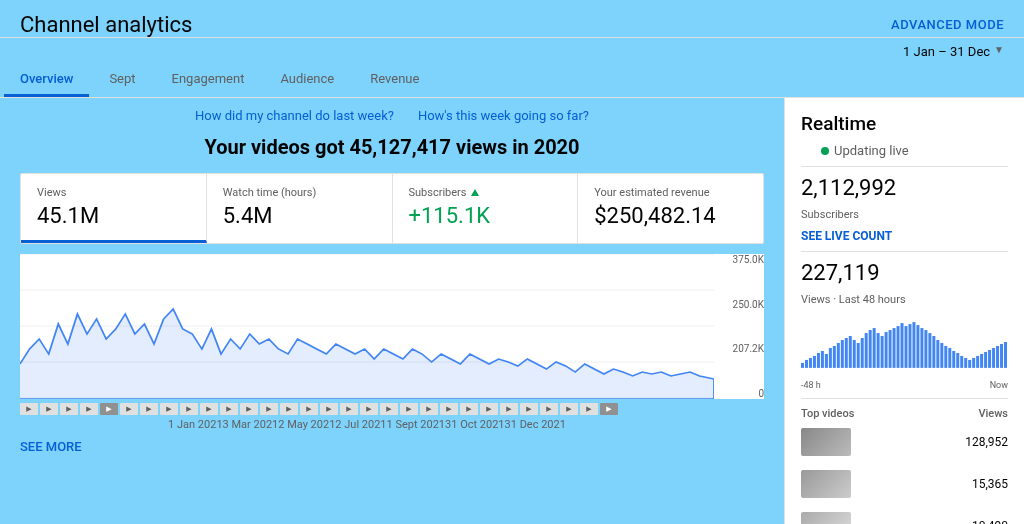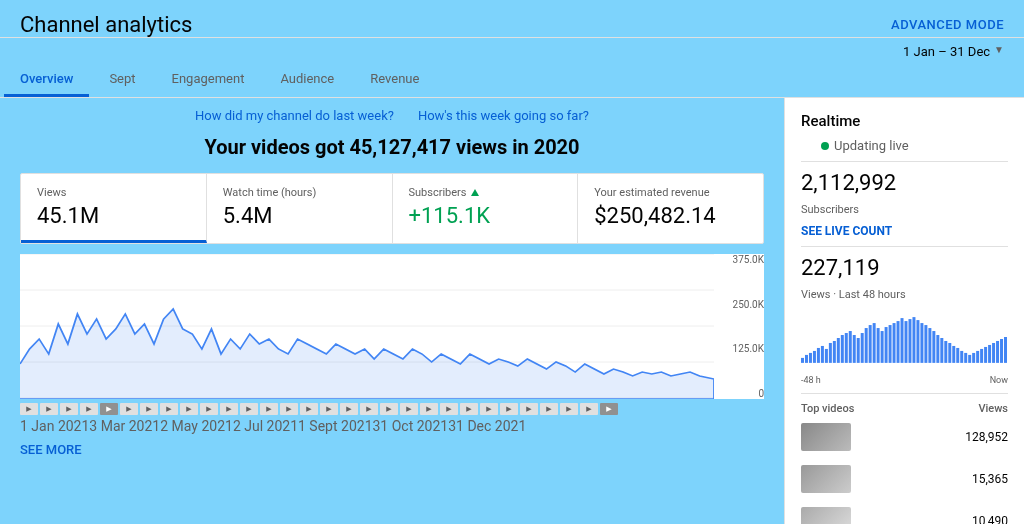--- a/index.html
+++ b/index.html
@@ -182,22 +182,22 @@
       font-size: 7px;
       color: #606060;
     }
     .thumb-item.play-btn {
       background: #909090;
       color: #fff;
     }
     
     .x-axis-labels {
       display: flex;
-      justify-content: flex-start;
-      font-size: 14px;
+      justify-content: center;
+      font-size: 11px;
       color: #606060;
       padding-right: 50px;
       margin-bottom: 8px;
     }
     .see-more {
       color: #065fd4;
       font-size: 13px;
       font-weight: 500;
       cursor: pointer;
       text-transform: uppercase;
@@ -206,21 +206,21 @@
     .right-panel {
       width: 240px;
       background: #fff;
       border-left: 1px solid #e0e0e0;
       padding: 14px 16px;
       display: flex;
       flex-direction: column;
       gap: 8px;
     }
     .realtime-title {
-      font-size: 15px;
+      font-size: 19px;
       font-weight: 500;
       color: #030303;
     }
     .updating-live {
       display: flex;
       align-items: center;
       gap: 5px;
       font-size: 13px;
       color: #606060;
       margin-left: 20px;
@@ -376,21 +376,21 @@
 
             <polyline fill="rgba(66,133,244,0.15)" stroke="#4285f4" stroke-width="1.5" points="
                 0,110 8,95 16,85 24,100 32,70 40,90 48,60 56,80 64,65 72,85 80,75 88,60 96,80 104,70 112,90 120,65 128,55 136,75 144,80 152,95 160,75 168,100 176,85 184,95 192,80 200,90 208,85 216,95 224,100 232,85 240,90 248,95 256,100 264,90 272,95 280,100 288,95 296,105 304,95 312,100 320,105 328,95 336,100 344,108 352,100 360,105 368,110 376,100 384,105 392,110 400,105 408,108 416,112 424,105 432,110 440,115 448,108 456,112 464,118 472,110 480,115 488,120 496,115 504,118 512,122 520,118 528,120 536,118 544,122 552,120 560,118 568,122 580,125
                 580,145 0,145
               "></polyline>
           </svg>
         </div>
         <div class="chart-y-labels">
           <span>375.0K</span>
           <span>250.0K</span>
-          <span>125.0K</span>
+          <span>207.2K</span>
           <span>0</span>
         </div>
       </div>
 
       
       <div class="thumbnail-strip">
         <div class="thumb-item">▶</div>
         <div class="thumb-item">▶</div>
         <div class="thumb-item">▶</div>
         <div class="thumb-item">▶</div>

